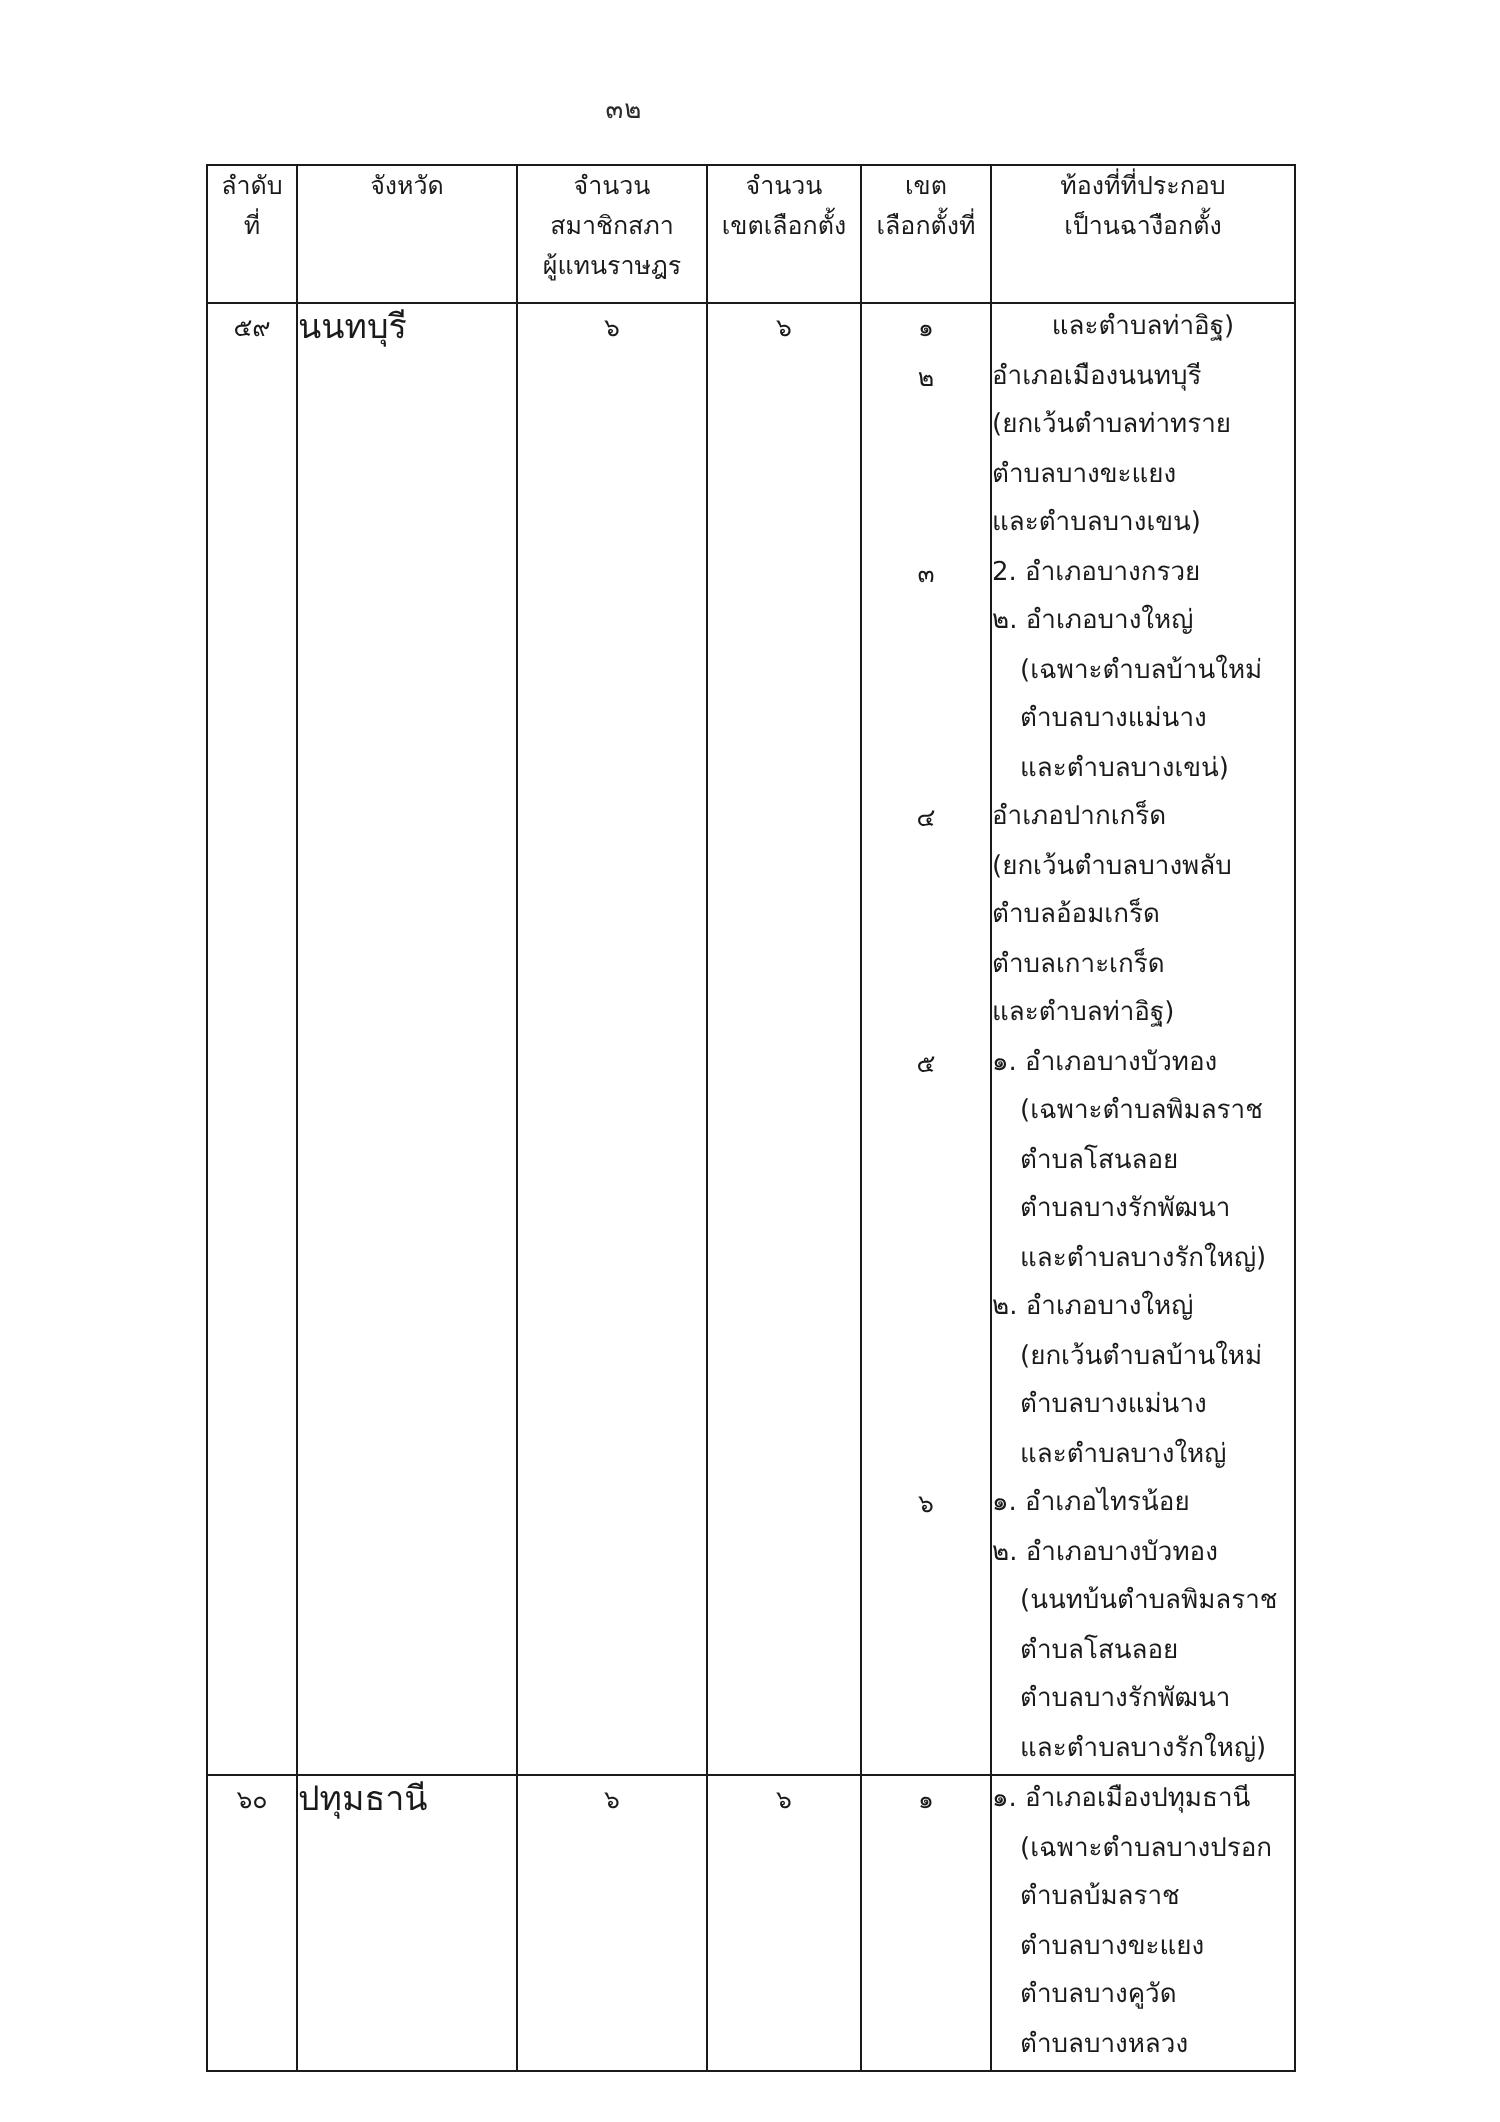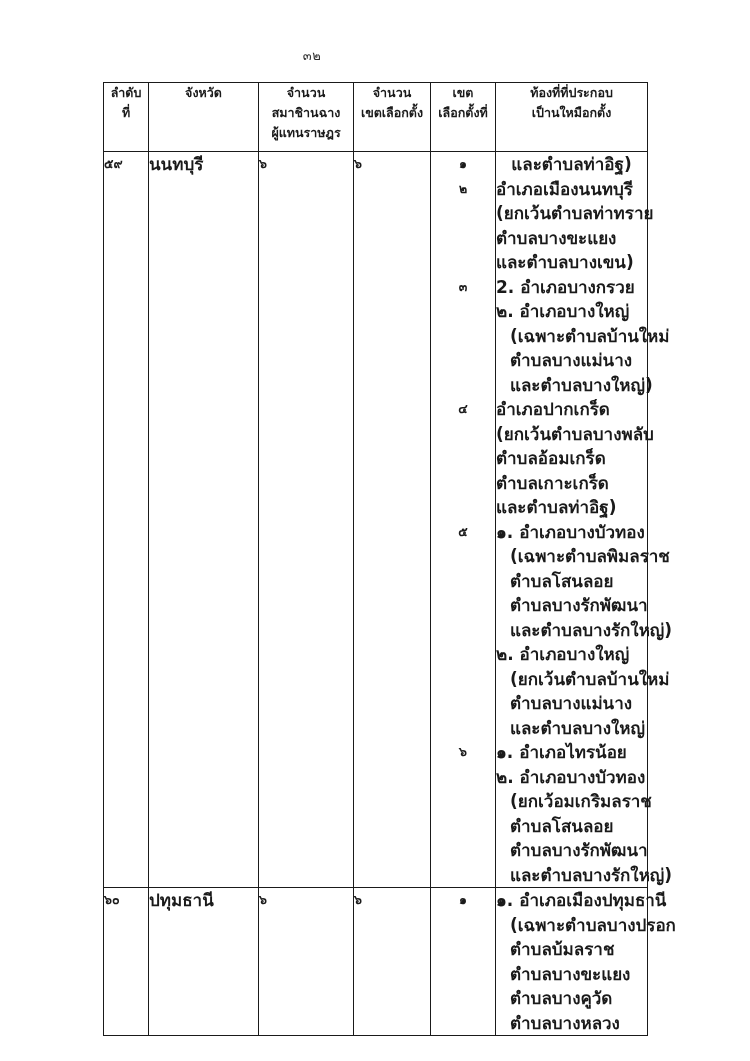--- a/index.html
+++ b/index.html
@@ -37,21 +37,21 @@
     top: 82px;
     width: 544px;
     border-collapse: collapse;
     table-layout: fixed;
   }
   .doc-table td,
   .doc-table th {
     border: 1px solid #1a1a1a;
     padding: 0;
     vertical-align: top;
-    font-weight: bold;
+    font-weight: normal;
   }
 
   
   col.c-seq   { width: 45px; }
   col.c-prov  { width: 110px; }
   col.c-mem   { width: 95px; }
   col.c-cons  { width: 77px; }
   col.c-zone  { width: 65px; }
   col.c-area  { width: 152px; }
 
@@ -63,39 +63,39 @@
     padding: 6px 2px 7px 2px;
     height: 68px;
     vertical-align: middle;
   }
   .hdr-cell .ln { display: block; white-space: nowrap; }
 
   
   .cell-seq,
   .cell-mem,
   .cell-cons {
-    text-align: left;
+    text-align: center;
     font-size: 12.5px;
     line-height: 24.5px;
     padding-top: 4px;
   }
   .cell-prov {
     text-align: left;
     font-size: 17px;
     line-height: 24.5px;
     padding: 4px 0 0 9px;
   }
   .cell-zone {
     text-align: center;
     font-size: 12.5px;
     padding: 4px 0 0 0;
   }
   .cell-area {
     text-align: left;
-    font-size: 17px;
+    font-size: 13px;
     padding: 4px 0 4px 8px;
   }
 
   
   .zone-slot {
     display: block;
     height: 24.5px;
     line-height: 24.5px;
     text-align: center;
   }
@@ -130,34 +130,34 @@
     <tr>
       <th class="hdr-cell">
         <span class="ln">ลำดับ</span>
         <span class="ln">ที่</span>
       </th>
       <th class="hdr-cell">
         <span class="ln">จังหวัด</span>
       </th>
       <th class="hdr-cell">
         <span class="ln">จำนวน</span>
-        <span class="ln">สมาชิานฉาง</span>
+        <span class="ln">สมาชิกสภา</span>
         <span class="ln">ผู้แทนราษฎร</span>
       </th>
       <th class="hdr-cell">
         <span class="ln">จำนวน</span>
         <span class="ln">เขตเลือกตั้ง</span>
       </th>
       <th class="hdr-cell">
         <span class="ln">เขต</span>
         <span class="ln">เลือกตั้งที่</span>
       </th>
       <th class="hdr-cell">
         <span class="ln">ท้องที่ที่ประกอบ</span>
-        <span class="ln">เป็านใหมือกตั้ง</span>
+        <span class="ln">เป็านฉางือกตั้ง</span>
       </th>
     </tr>
   </thead>
   <tbody id="table-body">
       <tr>
         <td class="cell-seq">๕๙</td>
         <td class="cell-prov">นนทบุรี</td>
         <td class="cell-mem">๖</td>
         <td class="cell-cons">๖</td>
         <td class="cell-zone">
@@ -195,38 +195,38 @@
         <td class="cell-area">
           <span class="area-line ind-c">และตำบลท่าอิฐ)</span>
           <span class="area-line ind-0">อำเภอเมืองนนทบุรี</span>
           <span class="area-line ind-0">(ยกเว้นตำบลท่าทราย</span>
           <span class="area-line ind-0">ตำบลบางขะแยง</span>
           <span class="area-line ind-0">และตำบลบางเขน)</span>
           <span class="area-line ind-0">2. อำเภอบางกรวย</span>
           <span class="area-line ind-0">๒. อำเภอบางใหญ่</span>
           <span class="area-line ind-1">(เฉพาะตำบลบ้านใหม่</span>
           <span class="area-line ind-1">ตำบลบางแม่นาง</span>
-          <span class="area-line ind-1">และตำบลบางใหญ่)</span>
+          <span class="area-line ind-1">และตำบลบางเขน่)</span>
           <span class="area-line ind-0">อำเภอปากเกร็ด</span>
           <span class="area-line ind-0">(ยกเว้นตำบลบางพลับ</span>
           <span class="area-line ind-0">ตำบลอ้อมเกร็ด</span>
           <span class="area-line ind-0">ตำบลเกาะเกร็ด</span>
           <span class="area-line ind-0">และตำบลท่าอิฐ)</span>
           <span class="area-line ind-0">๑. อำเภอบางบัวทอง</span>
           <span class="area-line ind-1">(เฉพาะตำบลพิมลราช</span>
           <span class="area-line ind-1">ตำบลโสนลอย</span>
           <span class="area-line ind-1">ตำบลบางรักพัฒนา</span>
           <span class="area-line ind-1">และตำบลบางรักใหญ่)</span>
           <span class="area-line ind-0">๒. อำเภอบางใหญ่</span>
           <span class="area-line ind-1">(ยกเว้นตำบลบ้านใหม่</span>
           <span class="area-line ind-1">ตำบลบางแม่นาง</span>
           <span class="area-line ind-1">และตำบลบางใหญ่</span>
           <span class="area-line ind-0">๑. อำเภอไทรน้อย</span>
           <span class="area-line ind-0">๒. อำเภอบางบัวทอง</span>
-          <span class="area-line ind-1">(ยกเว้อมเกริมลราช</span>
+          <span class="area-line ind-1">(นนทบ้นตำบลพิมลราช</span>
           <span class="area-line ind-1">ตำบลโสนลอย</span>
           <span class="area-line ind-1">ตำบลบางรักพัฒนา</span>
           <span class="area-line ind-1">และตำบลบางรักใหญ่)</span>
         </td>
       </tr>
       <tr>
         <td class="cell-seq">๖๐</td>
         <td class="cell-prov">ปทุมธานี</td>
         <td class="cell-mem">๖</td>
         <td class="cell-cons">๖</td>

